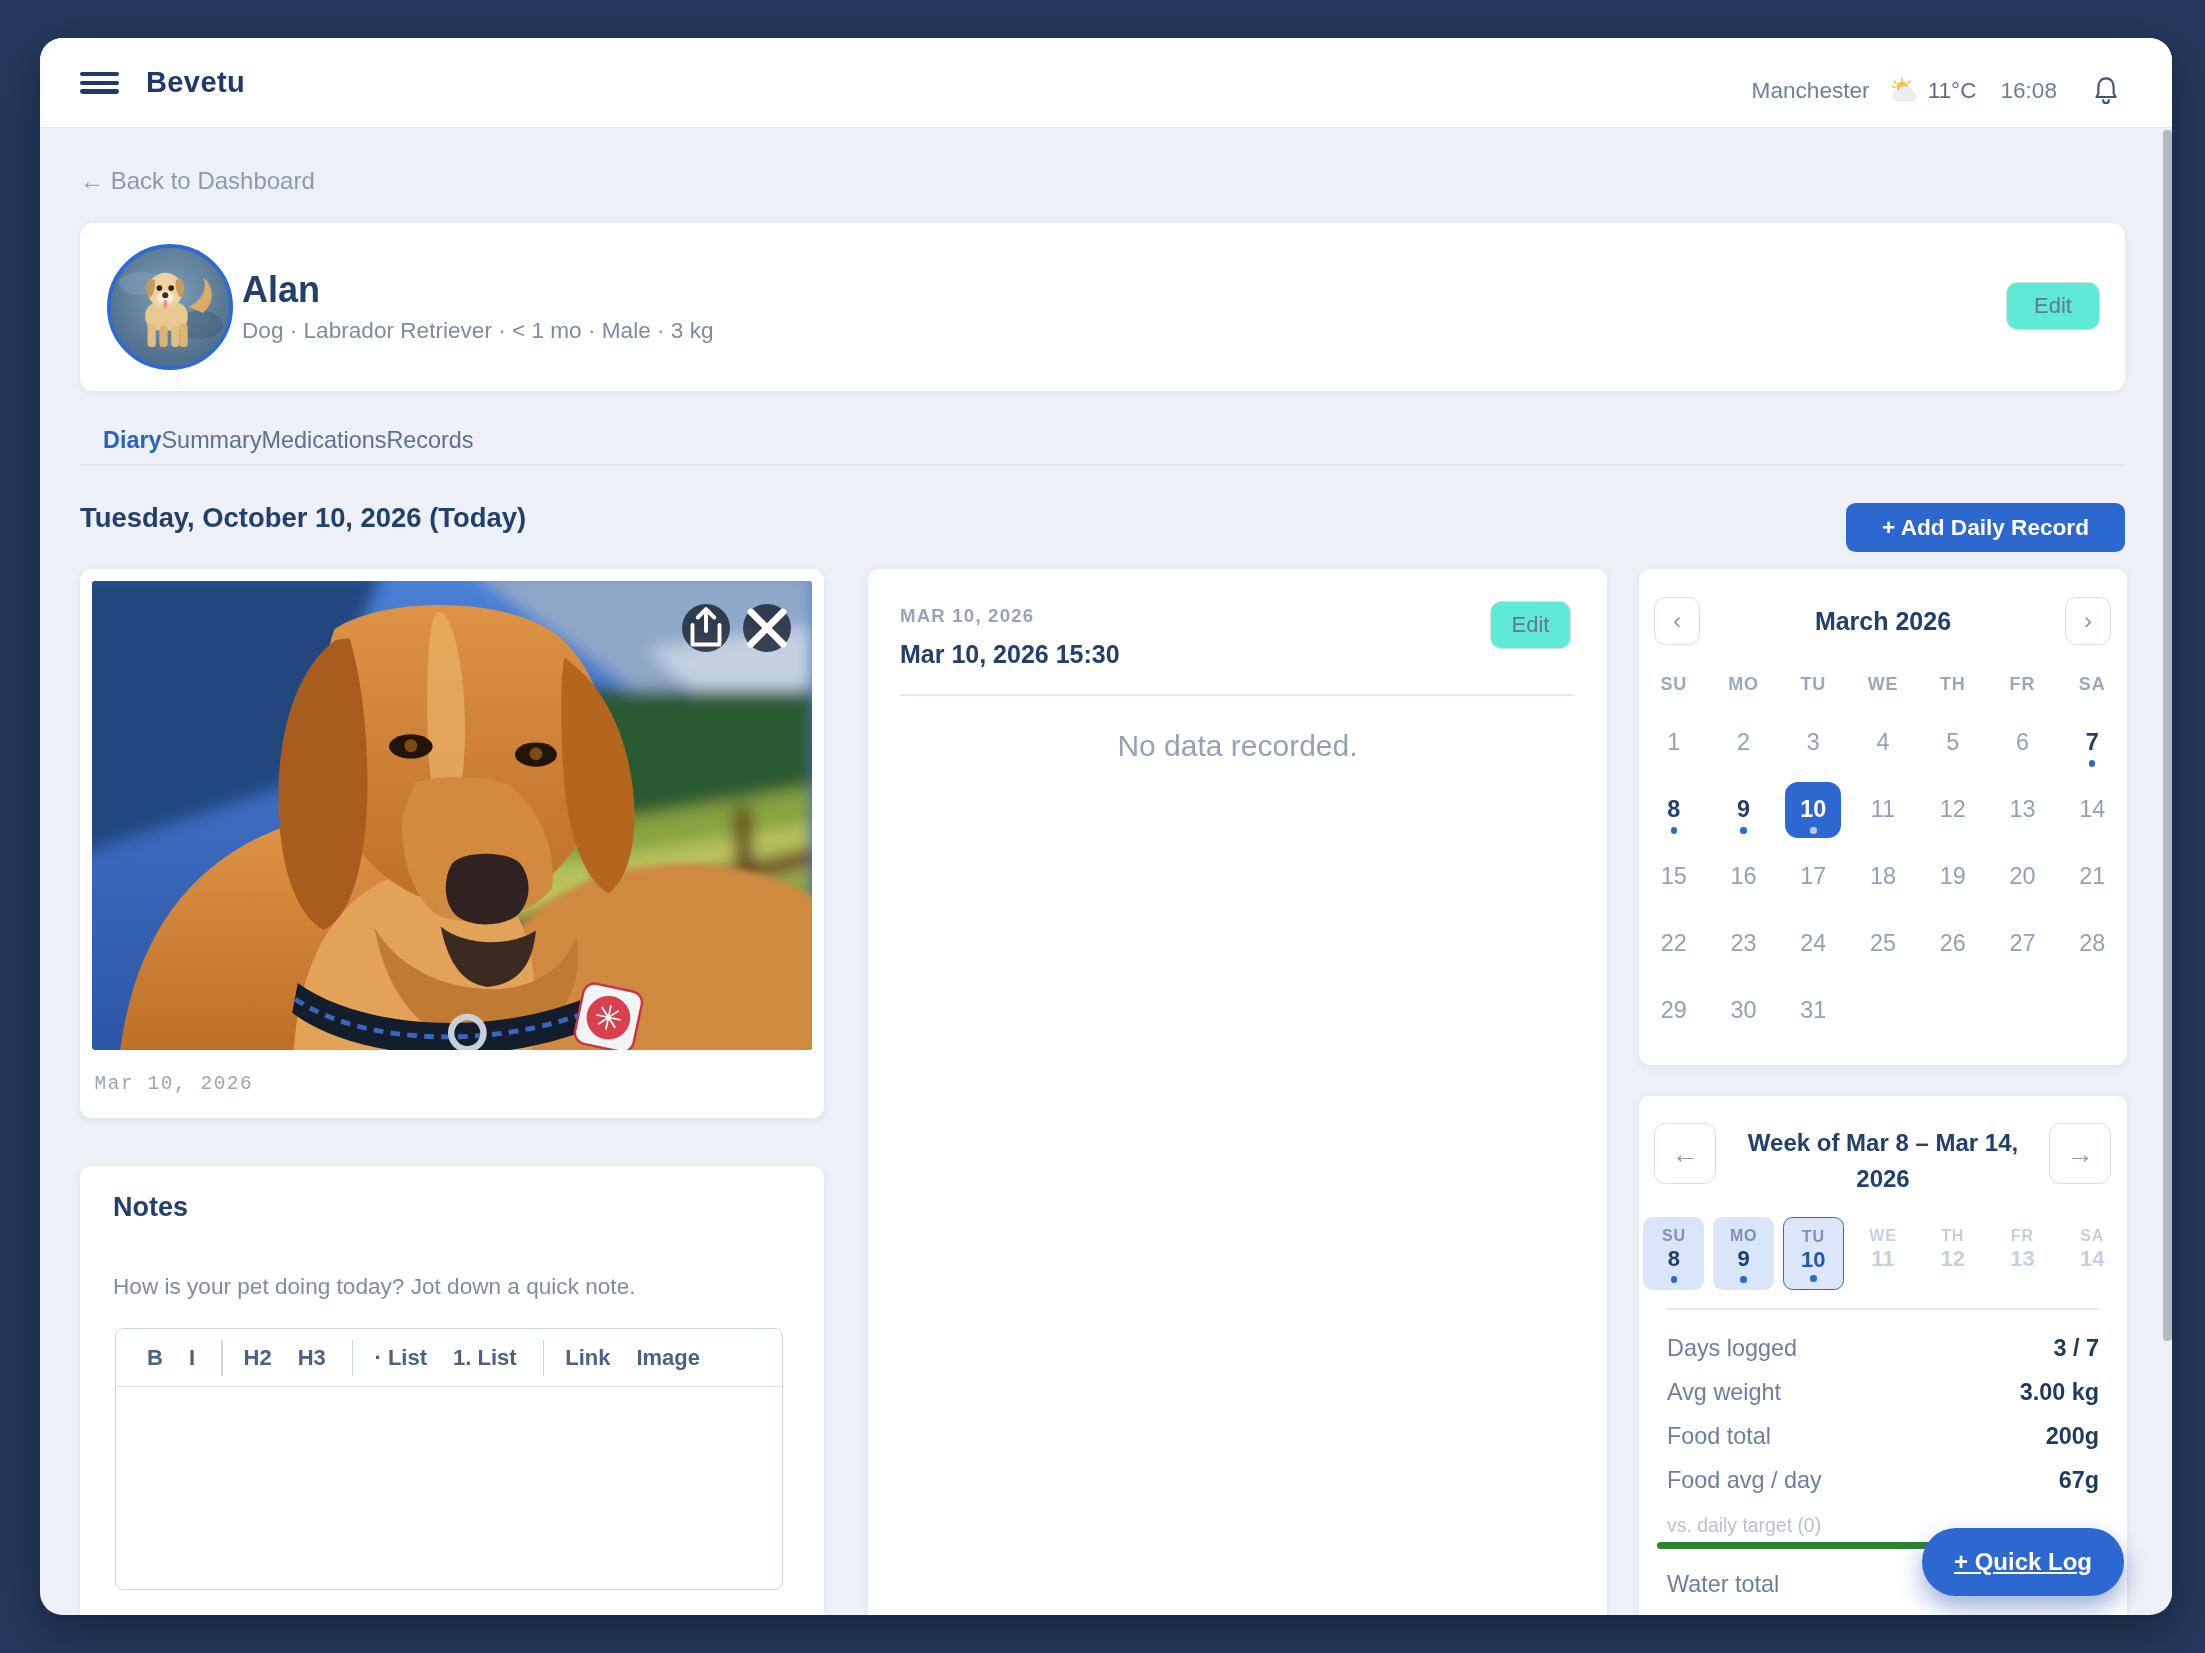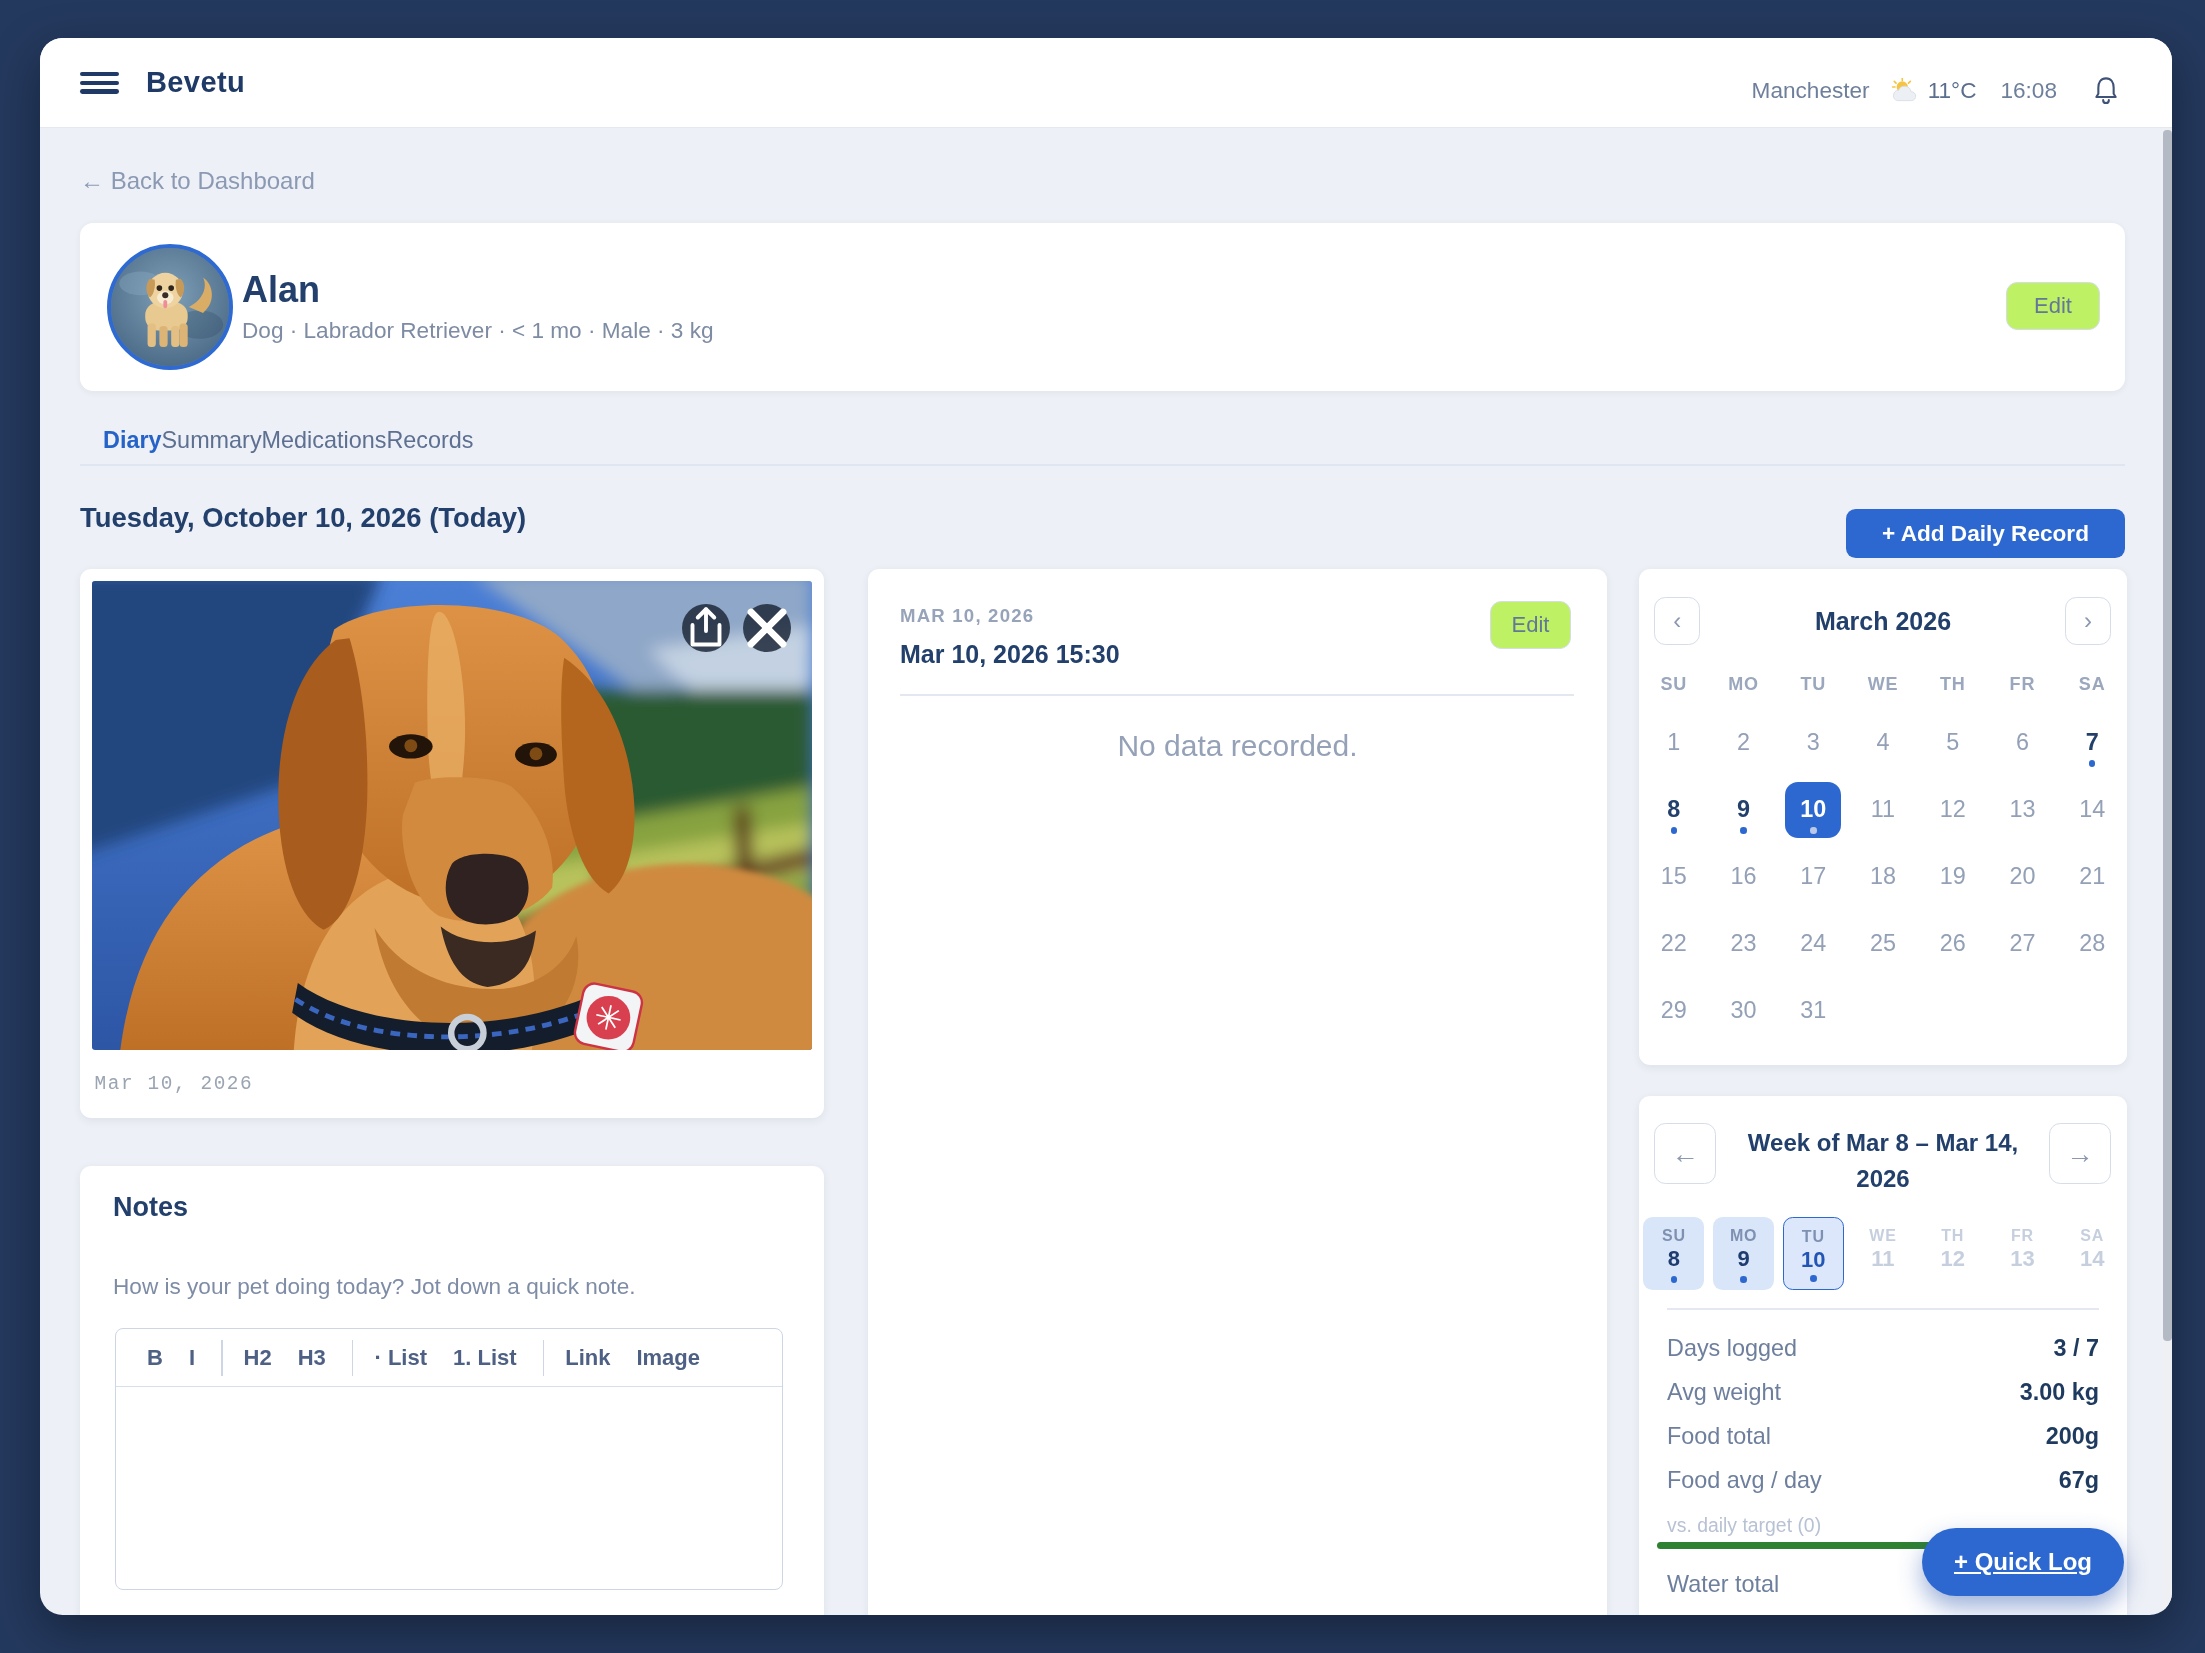--- a/index.html
+++ b/index.html
@@ -27,35 +27,35 @@
   .back-row { position:absolute; left:40px; top:129px; font-size:24px; color:#8b99b3; cursor:pointer; }
 
   
   .pet-card { position:absolute; left:40px; top:185px; width:2045px; height:168px; background:#fff;
               border-radius:13px; box-shadow:0 1.6px 6.5px rgba(30,45,90,.06); }
   .avatar { position:absolute; left:27px; top:21px; width:126px; height:126px; border-radius:50%;
             border:4px solid #2e6ad1; overflow:hidden; background:#5e7d95; }
   .avatar svg { width:100%; height:100%; display:block; }
   .pet-name { position:absolute; left:162px; top:46px; font-size:36px; font-weight:700; color:#22406b; }
   .pet-meta { position:absolute; left:162px; top:95px; font-size:22.6px; color:#7d8ba3; }
-  .btn-outline { background:#bef264; border:1.6px solid #d4dce8; border-radius:11.3px; color:#64769a;
+  .btn-outline { background:#5eead4; border:1.6px solid #d4dce8; border-radius:11.3px; color:#64769a;
                  font-size:22px; font-family:inherit; cursor:pointer; }
   .pet-edit { position:absolute; right:25px; top:59px; width:94px; height:48px; }
 
   
   .tabs { position:absolute; left:63px; top:384px; display:flex; font-size:23.4px; }
   .tab { color:#5e7091; cursor:pointer; padding:4.8px 0; }
   .tab.active { color:#2563c9; font-weight:600; }
   .tabs-divider { position:absolute; left:40px; top:426px; width:2045px; height:1.6px; background:#e0e6ef; }
 
   
   .heading-row { position:absolute; left:40px; top:455px; width:2045px; height:49px; }
   .date-heading { font-size:27.4px; font-weight:700; color:#22406b; line-height:49px; }
   .btn-primary { background:#2d68d0; color:#fff; border:none; font-weight:700; font-family:inherit; cursor:pointer; }
-  .add-record { position:absolute; right:0; top:16px; width:279px; height:49px; border-radius:9.7px; font-size:22.6px; }
+  .add-record { position:absolute; right:0; top:10px; width:279px; height:49px; border-radius:9.7px; font-size:22.6px; }
 
   
   .col-left  { position:absolute; left:40px;   top:531px; width:744px; }
   .col-mid   { position:absolute; left:828px; top:531px; width:739px; }
   .col-right { position:absolute; left:1599px; top:531px; width:488px; }
   .card { background:#fff; border-radius:11.3px; box-shadow:0 2.4px 8px rgba(30,45,90,.07); position:relative; }
 
   
   .photo-card { height:549px; padding:12px; }
   .photo-frame { position:relative; width:720px; height:469px; border-radius:3.2px; overflow:hidden; }

